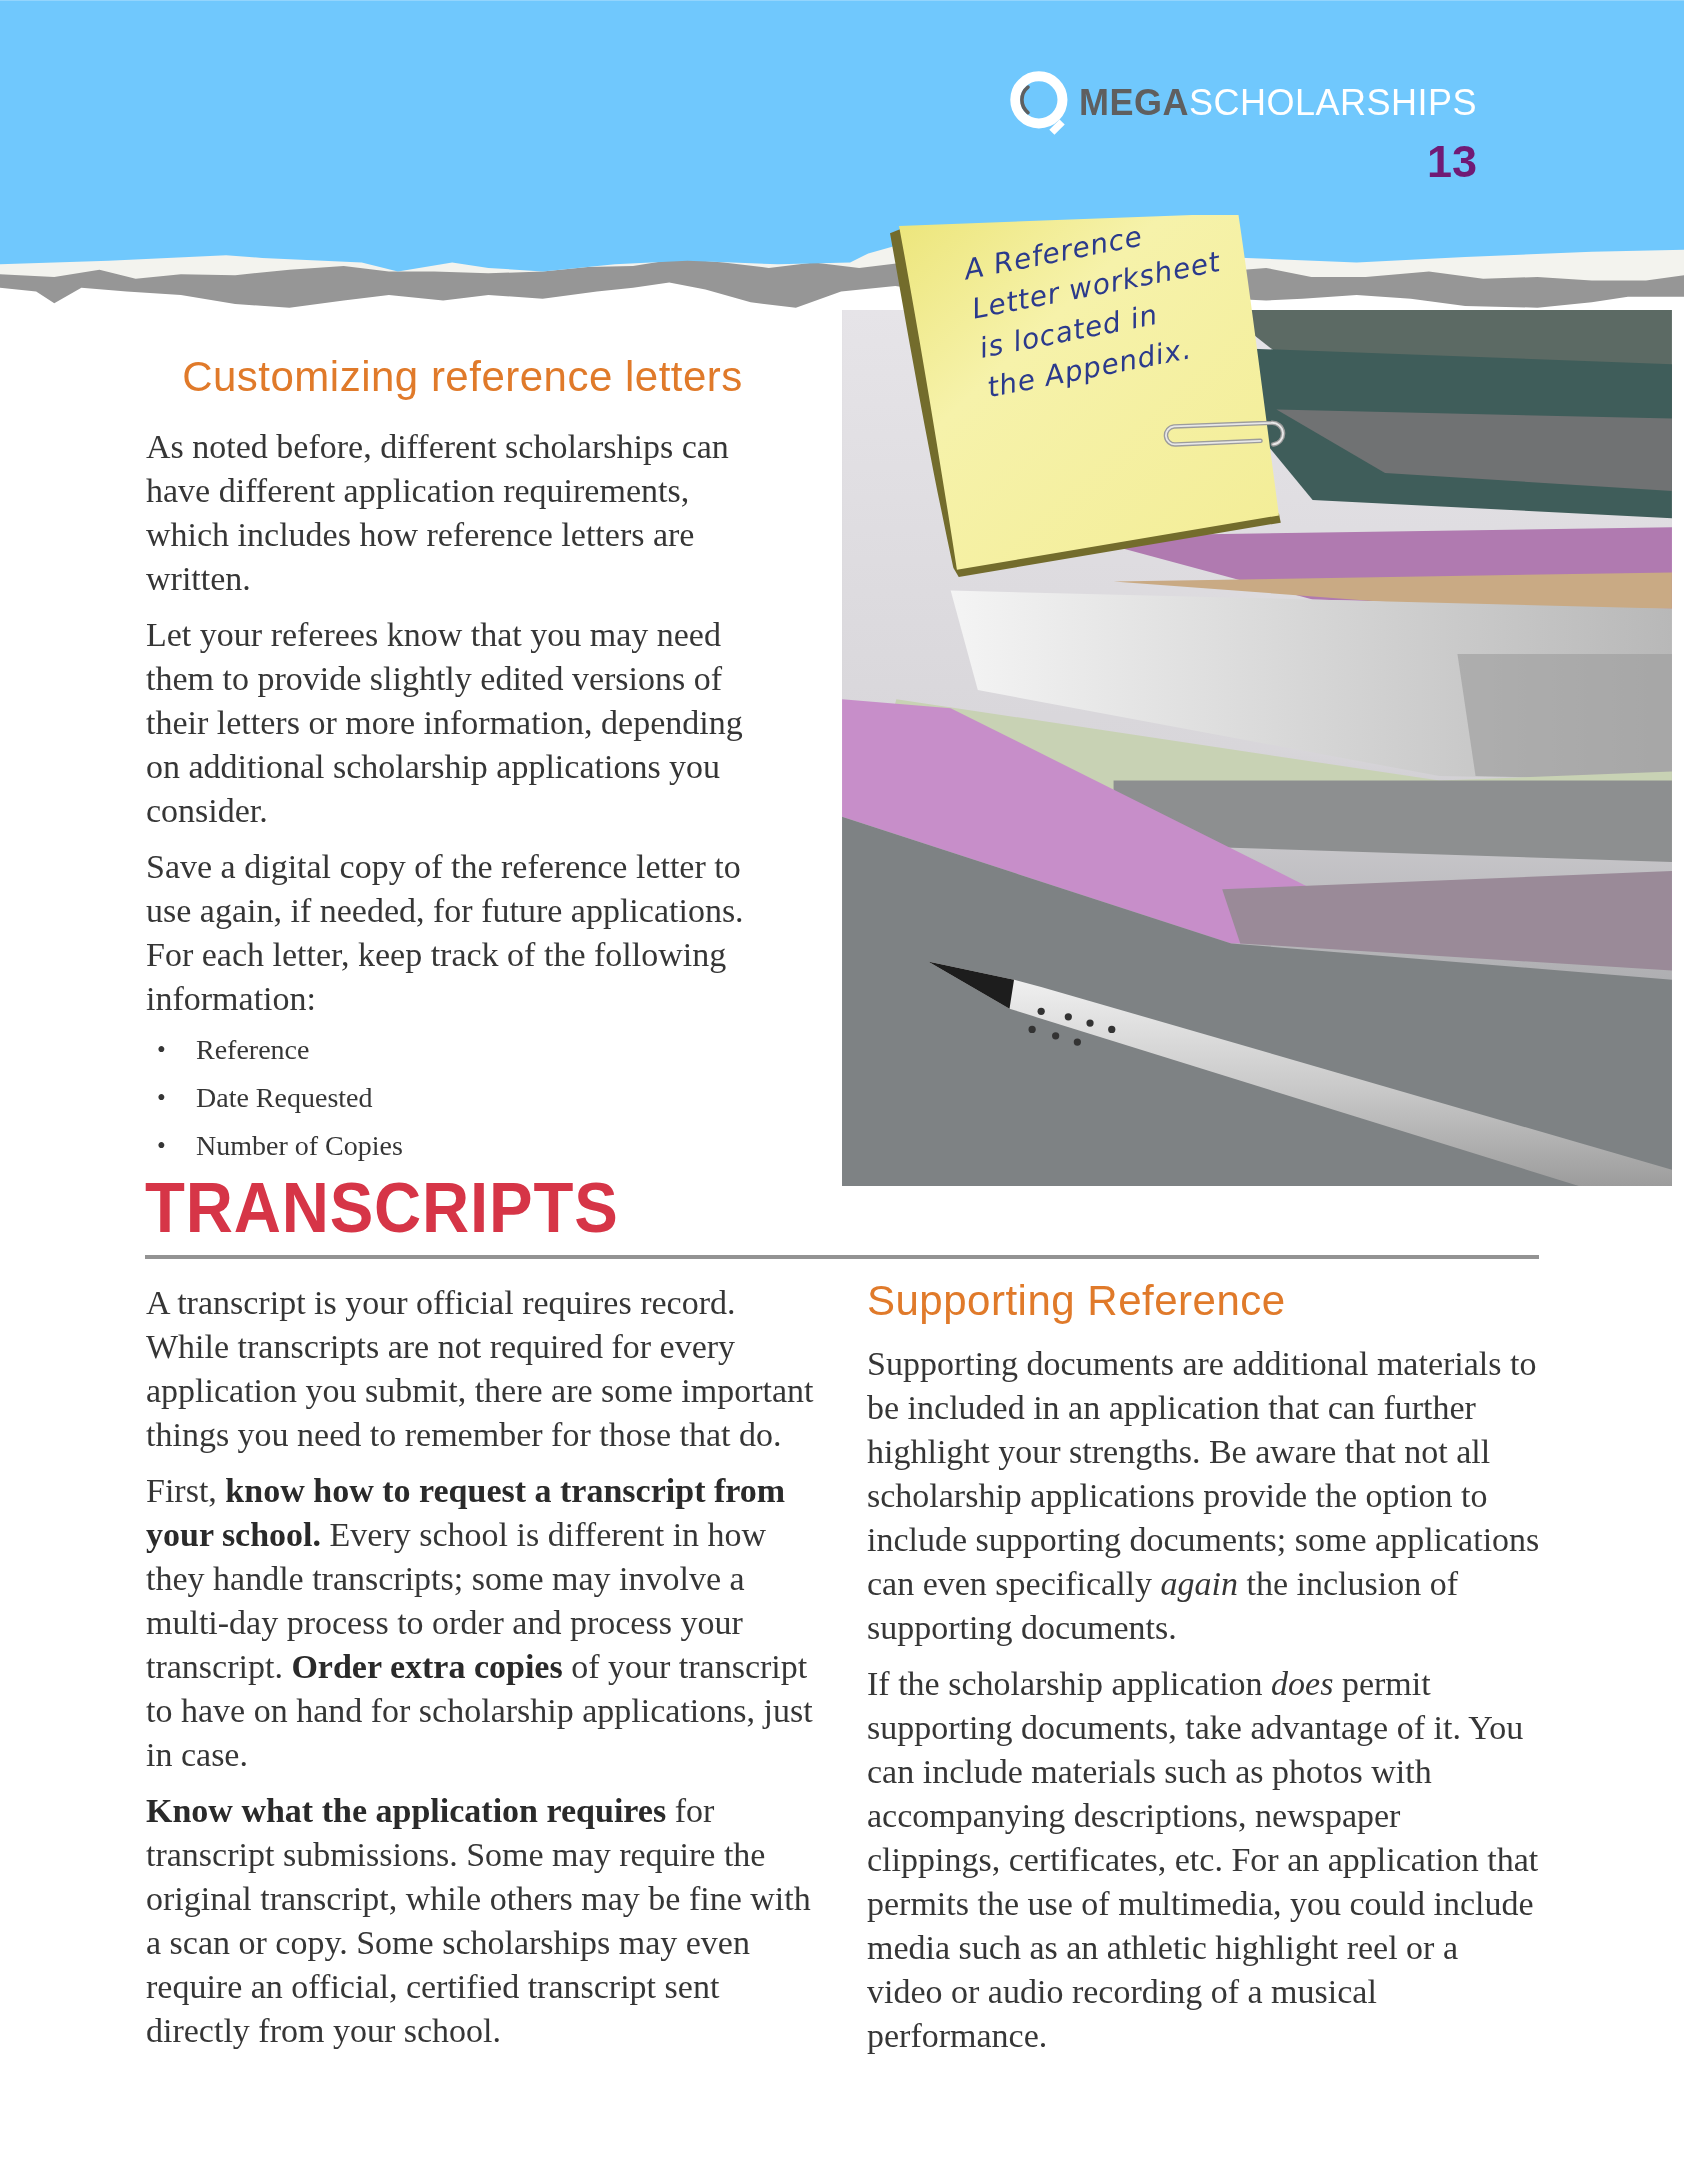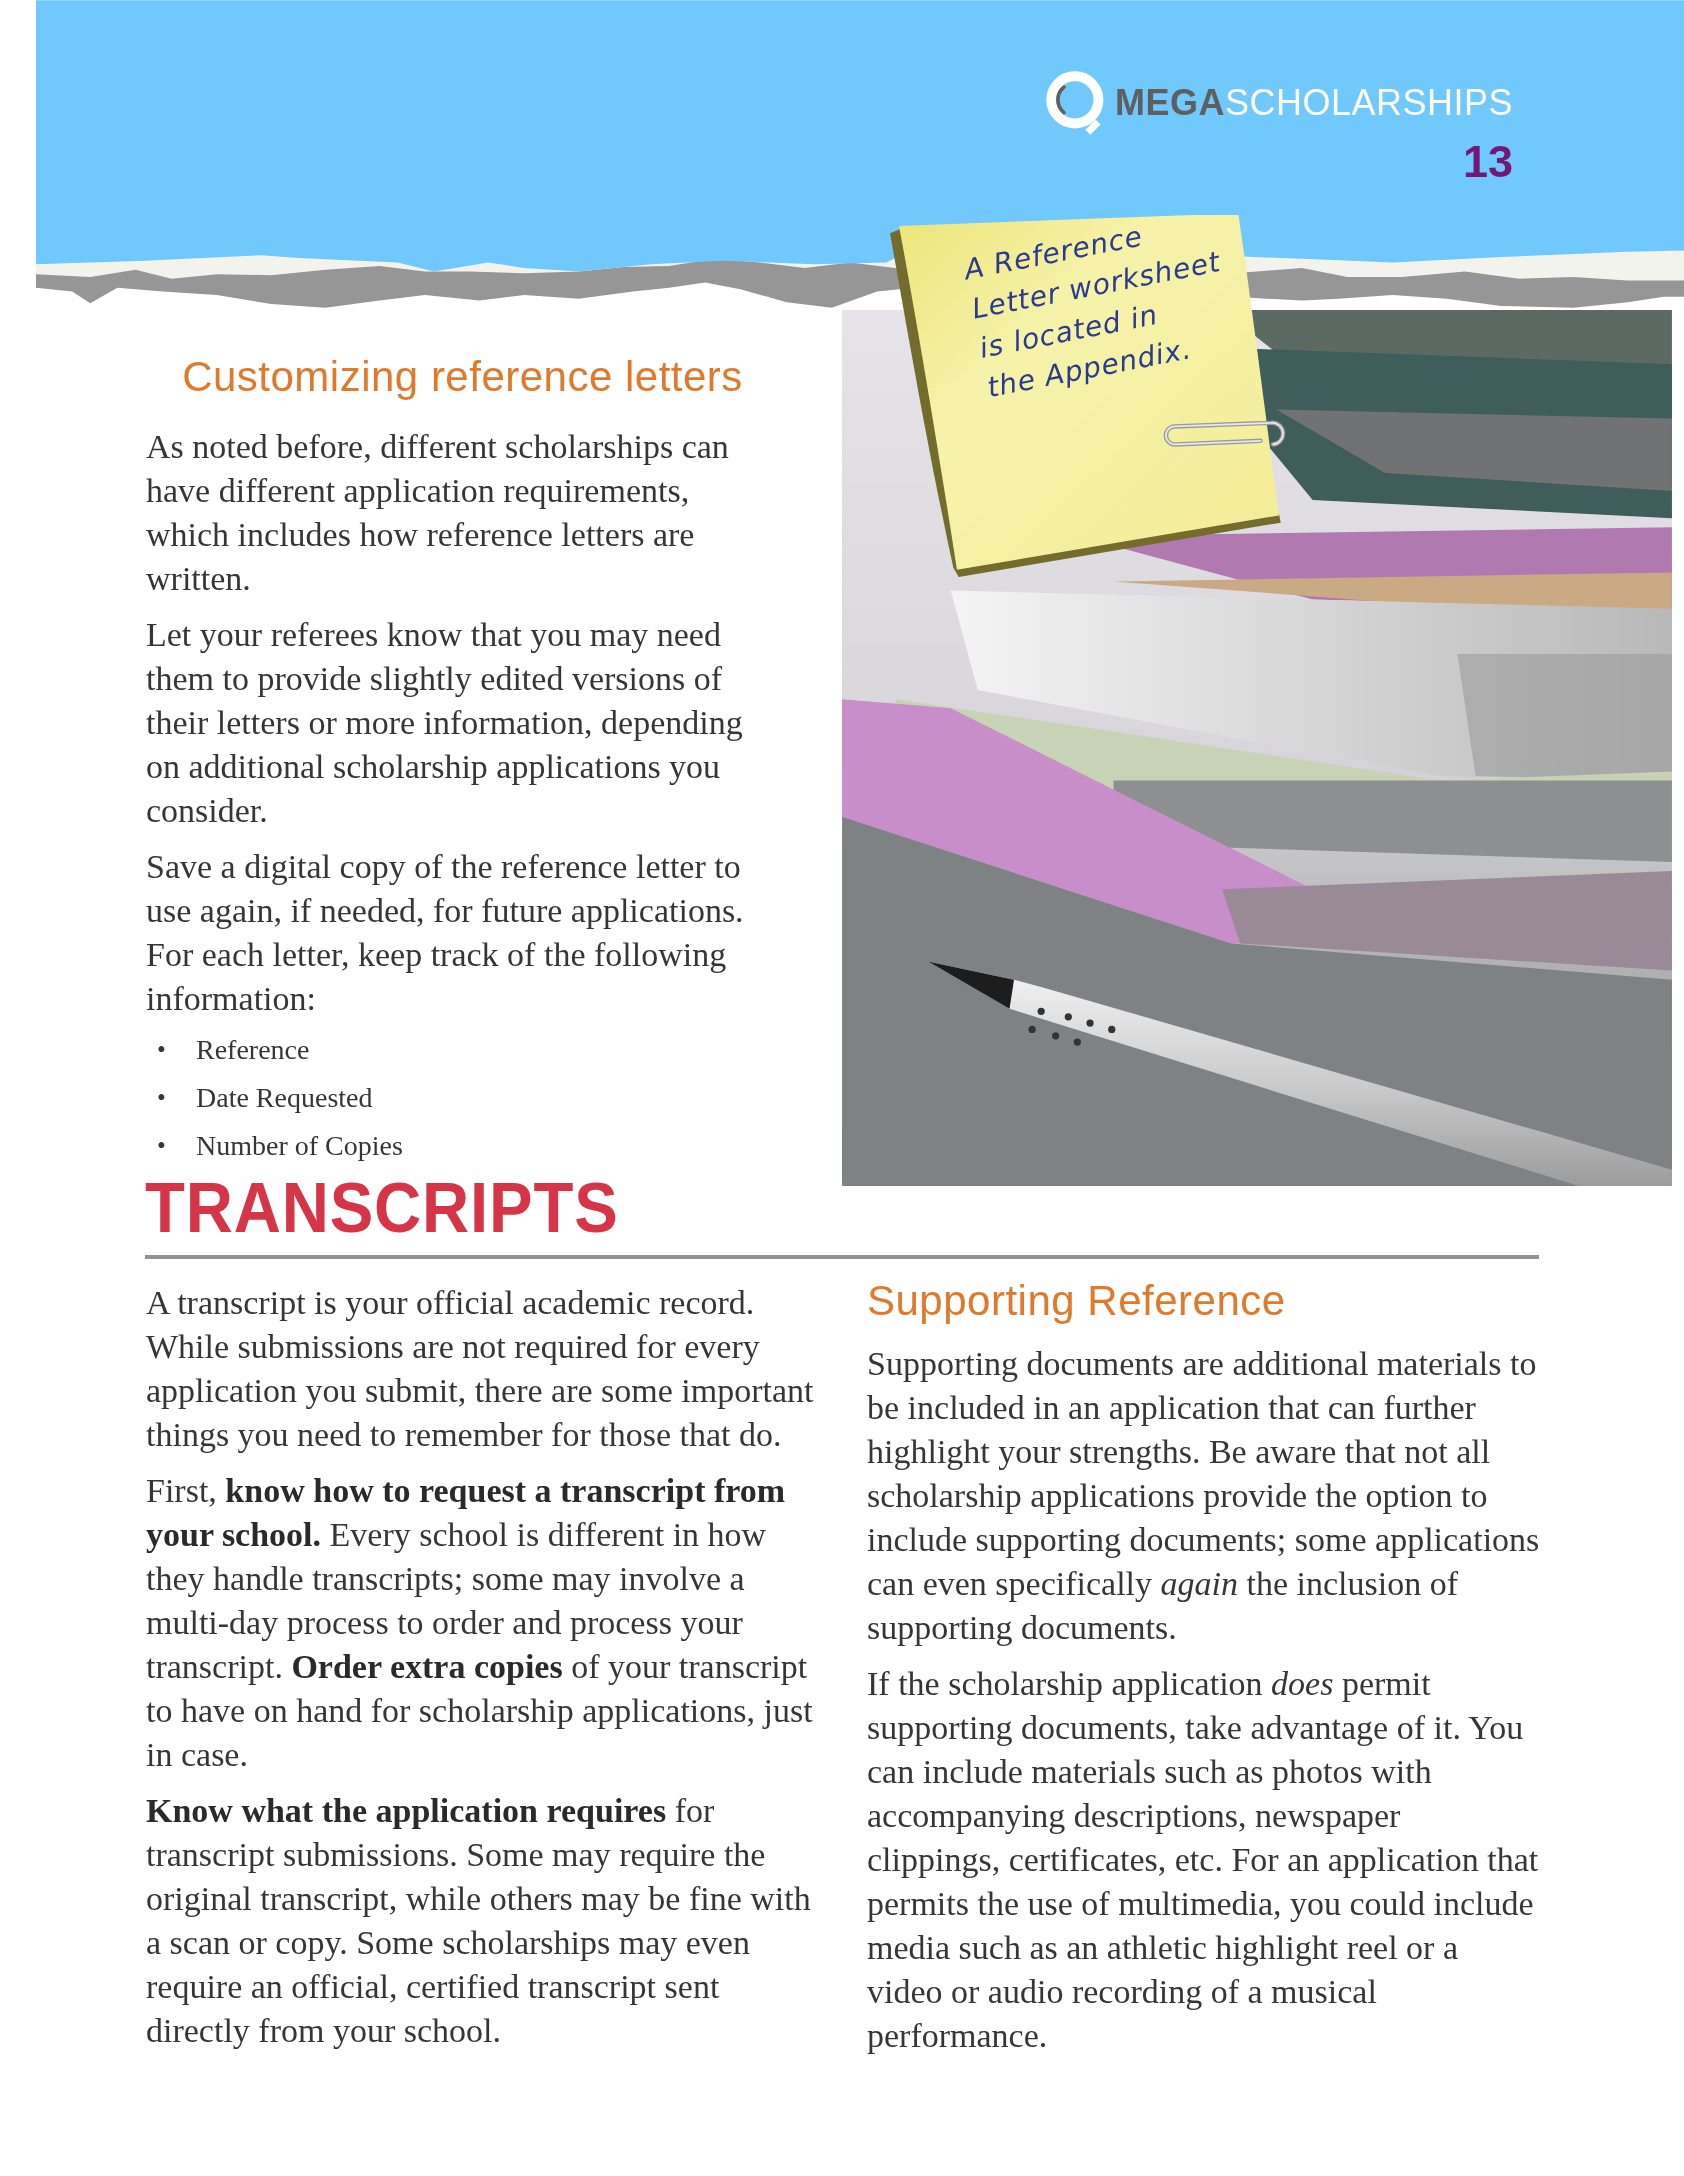--- a/index.html
+++ b/index.html
@@ -1,20 +1,20 @@
 <!DOCTYPE html>
 <html style="font-size:14.5px"><head>
 <meta charset="utf-8">
 <style>
   * { box-sizing: border-box; margin: 0; padding: 0; }
   html, body { width: 1684px; height: 2176px; background: #ffffff; overflow: hidden; }
   body { position: relative; font-family: "Liberation Serif", "DejaVu Serif", serif; color: #333333; }
 
   
-  .header-band { position: absolute; left: 0; top: 0; width: 1624px; height: 326px; margin-left: 36px; }
+  .header-band { position: absolute; left: 0; top: 0; width: 1624px; height: 326px; }
   .header-band svg { position: absolute; left: 0; top: 0; }
 
   .brand { position: absolute; right: 147px; top: 74px; height: 58px; display: flex; align-items: center; }
   .brand-icon { width: 69px; height: 69px; position: relative; margin-right: 1.8px; }
   .brand-text { font-family: "Liberation Sans", "DejaVu Sans", sans-serif; font-size: 36px; letter-spacing: 0.5px; line-height: 1; }
   .brand-mega { color: #5f5f5f; font-weight: 700; }
   .brand-scholar { color: #ffffff; font-weight: 400; }
   .page-number { position: absolute; right: 147px; top: 136px; font-family: "Liberation Sans", "DejaVu Sans", sans-serif; font-size: 45px; font-weight: 700; color: #701a75; }
 
   
@@ -168,21 +168,21 @@
     <li>Reference</li>
     <li>Date Requested</li>
     <li>Number of Copies</li>
   </ul>
 </section>
 
 <h1 class="transcripts-title">TRANSCRIPTS</h1>
 <div class="divider"></div>
 
 <section class="col-trans body-text">
-  <p>A transcript is your official academic record. While submissions are not required for every application you submit, there are some important things you need to remember for those that do.</p>
+  <p>A transcript is your official requires record. While transcripts are not required for every application you submit, there are some important things you need to remember for those that do.</p>
   <p><span>First, </span><b>know how to request a transcript from your school.</b><span> Every school is different in how they handle transcripts; some may involve a multi-day process to order and process your transcript. </span><b>Order extra copies</b><span> of your transcript to have on hand for scholarship applications, just in case.</span></p>
   <p><b>Know what the application requires</b><span> for transcript submissions. Some may require the original transcript, while others may be fine with a scan or copy. Some scholarships may even require an official, certified transcript sent directly from your school.</span></p>
 </section>
 
 <section class="col-supp">
   <h2 class="h2">Supporting Reference</h2>
   <div class="body-text">
     <p><span>Supporting documents are additional materials to be included in an application that can further highlight your strengths. Be aware that not all scholarship applications provide the option to include supporting documents; some applications can even specifically </span><i>again</i><span> the inclusion of supporting documents.</span></p>
     <p><span>If the scholarship application </span><i>does</i><span> permit supporting documents, take advantage of it. You can include materials such as photos with accompanying descriptions, newspaper clippings, certificates, etc. For an application that permits the use of multimedia, you could include media such as an athletic highlight reel or a video or audio recording of a musical performance.</span></p>
   </div>

